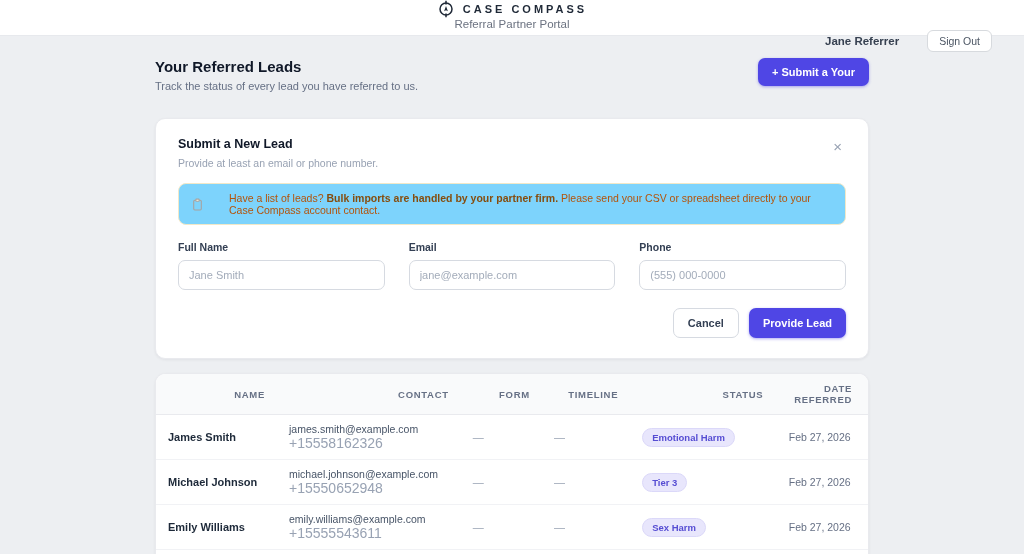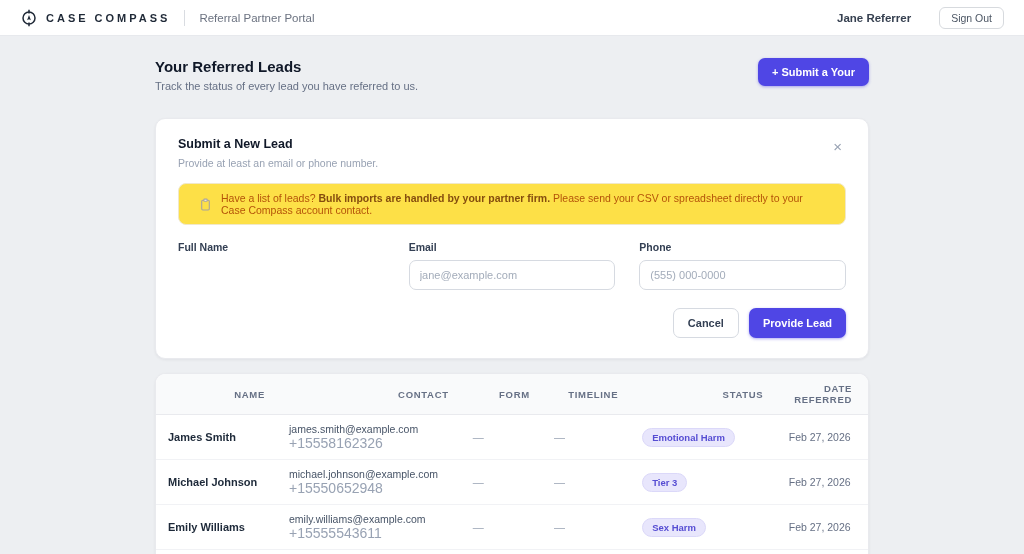--- a/index.html
+++ b/index.html
@@ -1,21 +1,21 @@
 <!DOCTYPE html>
 <html><head>
 <meta charset="utf-8">
 <style>
   * { margin:0; padding:0; box-sizing:border-box; }
   html,body { width:1024px; height:554px; overflow:hidden; }
   body { font-family:"Liberation Sans", sans-serif; background:#edeff2; color:#1d2939; }
 
   
   .topbar { height:36px; background:#ffffff; border-bottom:1px solid #e7e9ed;
-            display:flex; align-items:center; padding:0 20px; }
+            display:flex; align-items:center; padding:0 32px;flex-direction:column; }
   .brand { display:flex; align-items:center; gap:8px; }
   .brand svg { display:block; }
   .brand-name { font-size:11px; font-weight:700; letter-spacing:3px; color:#1f2937; }
   .topbar-divider { width:1px; height:16px; background:#d9dce1; margin:0 14px; }
   .portal-label { font-size:11.5px; color:#6b7280; }
   .topbar-right { margin-left:auto; display:flex; align-items:center; gap:28px; }
   .user-name { font-size:11.5px; font-weight:700; color:#374151; }
   .signout-btn { font-family:inherit; font-size:10.5px; color:#4b5563; background:#fff;
                  border:1px solid #d7dade; border-radius:6px; padding:4px 11px; cursor:pointer; }
 
@@ -32,22 +32,22 @@
   
   .card { background:#fff; border:1px solid #e9eaee; border-radius:10px;
           box-shadow:0 1px 3px rgba(16,24,40,.06); }
   .form-card { margin-top:26px; padding:18px 22px 20px; }
   .form-head { display:flex; justify-content:space-between; align-items:flex-start; }
   .form-title { font-size:12.5px; font-weight:700; color:#101828; }
   .form-subtitle { font-size:10.5px; color:#98a2b3; margin-top:6px; }
   .close-btn { font-size:15px; line-height:1; color:#98a2b3; background:none; border:none;
                cursor:pointer; padding:2px 4px; }
 
-  .banner { margin-top:14px; background:#fde047; border:1px solid #f1e8c8; border-radius:8px;
-            padding:8px 20px; font-size:10.5px; color:#b45309; display:flex; align-items:center; gap:9px; }
+  .banner { margin-top:14px; background:#7dd3fc; border:1px solid #f1e8c8; border-radius:8px;
+            padding:8px 12px; font-size:10.5px; color:#b45309; display:flex; align-items:center; gap:25px; }
   .banner b { color:#854d0e; }
   .banner-icon { flex:0 0 auto; display:flex; }
 
   .fields { display:flex; gap:24px; margin-top:16px; }
   .field { flex:1; }
   .field-label { display:block; font-size:10.5px; font-weight:700; color:#344054; margin-bottom:7px; }
   .field input { width:100%; font-family:inherit; font-size:11px; color:#1d2939;
                  border:1px solid #d6dae1; border-radius:7px; padding:8px 10px; background:#fff; }
   .field input::placeholder { color:#a3acba; }
 
@@ -120,20 +120,21 @@
           <rect x="5" y="4" width="14" height="18" rx="2"></rect>
           <rect x="9" y="2" width="6" height="4" rx="1" fill="#fefce8"></rect>
         </svg>
       </span>
       <span><span>Have a list of leads? </span><b>Bulk imports are handled by your partner firm.</b><span> Please send your CSV or spreadsheet directly to your Case Compass account contact.</span></span>
     </div>
 
     <div class="fields">
       <div class="field">
         <label class="field-label">Full Name</label>
+        <input type="text" placeholder="Jane Smith" style="">
       </div>
       <div class="field">
         <label class="field-label">Email</label>
         <input type="text" placeholder="jane@example.com" style="">
       </div>
       <div class="field">
         <label class="field-label">Phone</label>
         <input type="text" placeholder="(555) 000-0000" style="">
       </div>
     </div>

